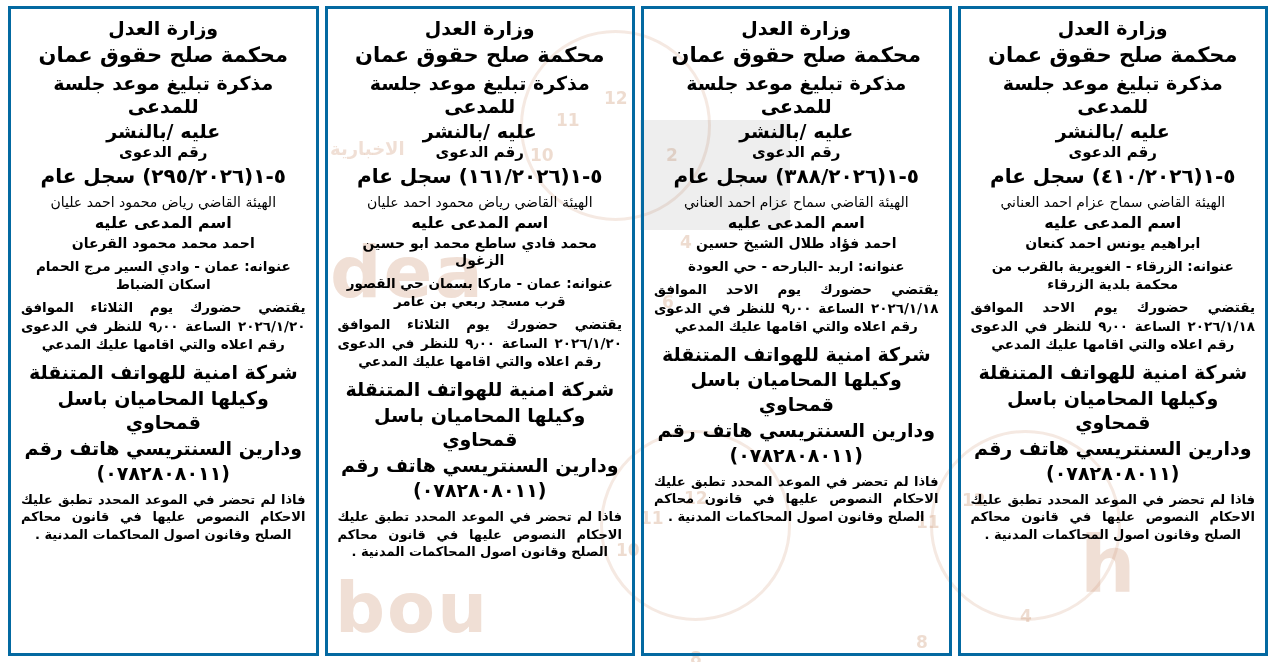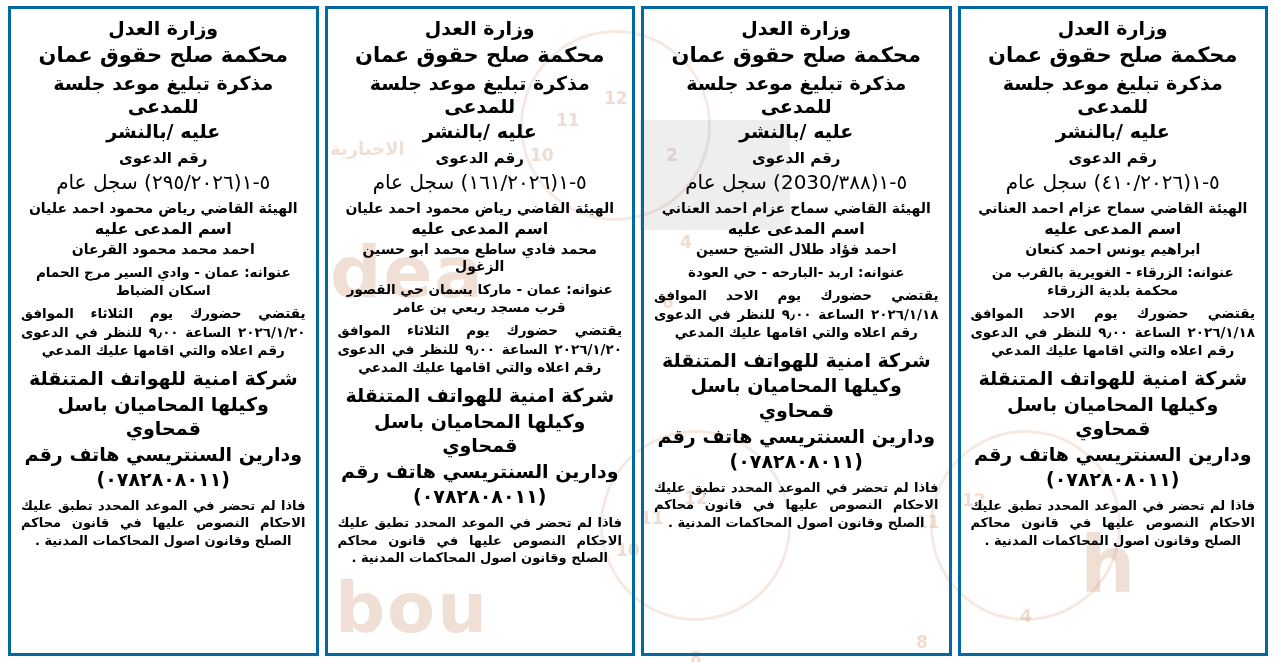--- a/index.html
+++ b/index.html
@@ -111,35 +111,35 @@
     margin-bottom: 3px;
   }
   .t-subject {
     font-size: 19px;
     font-weight: bold;
     margin-bottom: 2px;
   }
   .t-subject2 {
     font-size: 19px;
     font-weight: bold;
-    margin-bottom: 6px;
+    margin-bottom: 0;
   }
   .t-caselabel {
     font-size: 15px;
     font-weight: bold;
     margin-bottom: 2px;
   }
   .t-casenum {
     font-size: 20px;
-    font-weight: normal;
+    font-weight: bold;
     margin-bottom: 6px;
   }
   .t-panel {
     font-size: 14px;
-    font-weight: bold;
+    font-weight: normal;
     margin-bottom: 2px;
   }
   .t-deflabel {
     font-size: 16px;
     font-weight: bold;
     margin-bottom: 2px;
   }
   .t-defname {
     font-size: 14px;
     font-weight: bold;
@@ -226,21 +226,21 @@
     <div class="ln t-phone">(٠٧٨٢٨٠٨٠١١)</div>
     <div class="ln t-footer">فاذا لم تحضر في الموعد المحدد تطبق عليك الاحكام النصوص عليها في قانون محاكم الصلح وقانون اصول المحاكمات المدنية .</div>
   </div>
 
   <div class="notice">
     <div class="ln t-ministry">وزارة العدل</div>
     <div class="ln t-court">محكمة صلح حقوق عمان</div>
     <div class="ln t-subject">مذكرة تبليغ موعد جلسة للمدعى</div>
     <div class="ln t-subject2">عليه /بالنشر</div>
     <div class="ln t-caselabel">رقم الدعوى</div>
-    <div class="ln t-casenum">٥-١(٣٨٨/2030) سجل عام</div>
+    <div class="ln t-casenum">٥-١(٣٨٨/٢٠٢٦) سجل عام</div>
     <div class="ln t-panel">الهيئة القاضي سماح عزام احمد العناني</div>
     <div class="ln t-deflabel">اسم المدعى عليه</div>
     <div class="ln t-defname">احمد فؤاد طلال الشيخ حسين</div>
     <div class="ln t-address">عنوانه: اربد -البارحه - حي العودة</div>
     <div class="ln t-body">يقتضي حضورك يوم الاحد الموافق ٢٠٢٦/١/١٨ الساعة ٩٫٠٠ للنظر في الدعوى رقم اعلاه والتي اقامها عليك المدعي</div>
     <div class="ln t-plaintiff">شركة امنية للهواتف المتنقلة</div>
     <div class="ln t-plaintiff">وكيلها المحاميان باسل قمحاوي</div>
     <div class="ln t-plaintiff">ودارين السنتريسي هاتف رقم</div>
     <div class="ln t-phone">(٠٧٨٢٨٠٨٠١١)</div>
     <div class="ln t-footer">فاذا لم تحضر في الموعد المحدد تطبق عليك الاحكام النصوص عليها في قانون محاكم الصلح وقانون اصول المحاكمات المدنية .</div>

